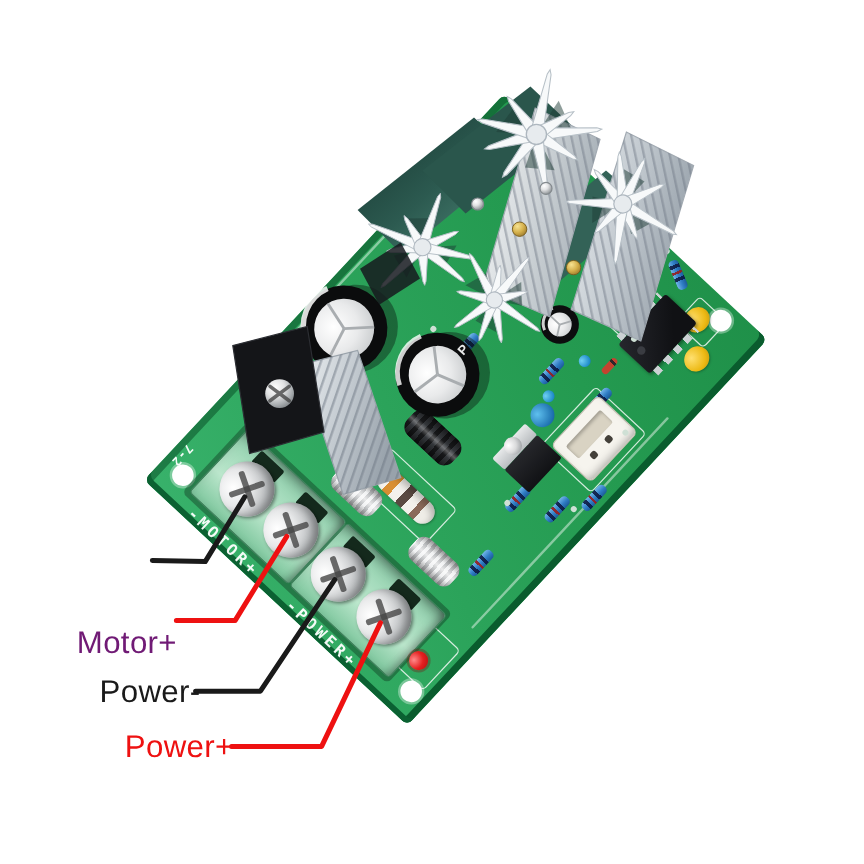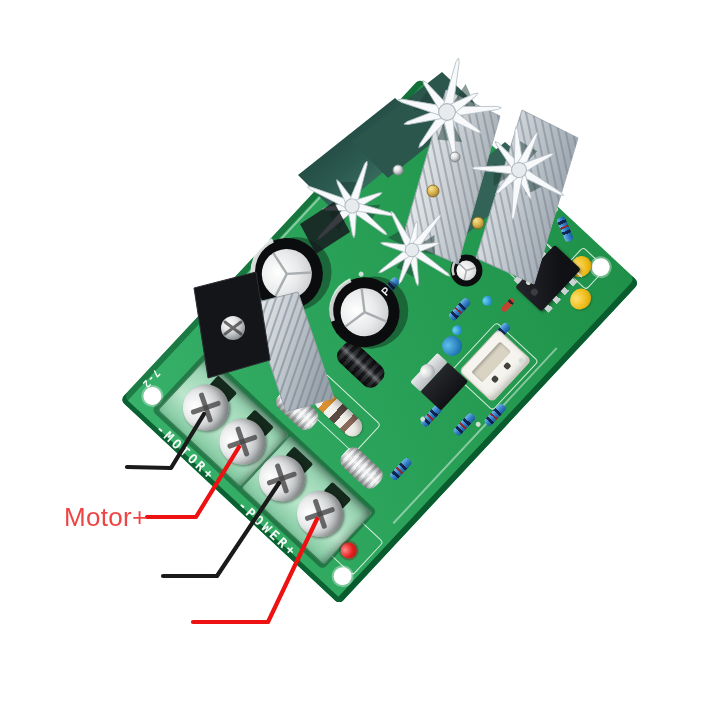--- a/index.html
+++ b/index.html
@@ -314,15 +314,17 @@
     <polygon points="300,224 334,202 350,232 316,254" fill="#161a1e" opacity="0.85"></polygon>
   </svg>
 
   <svg class="annsvg" width="720" height="720" viewBox="0 0 720 720">
     <polyline points="127,467 171,468 204,414" fill="none" stroke="#1a1a1a" stroke-width="4.2" stroke-linecap="round" stroke-linejoin="round"></polyline>
     <polyline points="147,517 196,517 239,447" fill="none" stroke="#ee1111" stroke-width="4.2" stroke-linecap="round" stroke-linejoin="round"></polyline>
     <polyline points="163,576 217,576 279,483" fill="none" stroke="#1a1a1a" stroke-width="4.2" stroke-linecap="round" stroke-linejoin="round"></polyline>
     <polyline points="193,622 268,622 317,519" fill="none" stroke="#ee1111" stroke-width="4.2" stroke-linecap="round" stroke-linejoin="round"></polyline>
   </svg>
 
-  <div class="ann" style="left: 64px; top: 502px; color: #ef4444;">Motor+</div>
+  <div class="ann" style="left: 64px; top: 520px; color: #701a75;">Motor+</div>
+  <div class="ann" style="left: 83px; top: 561px; color: rgb(26, 26, 26);">Power-</div>
+  <div class="ann" style="left: 104px; top: 607px; color: rgb(238, 17, 17);">Power+</div>
 
 </div>
 
 </body></html>

